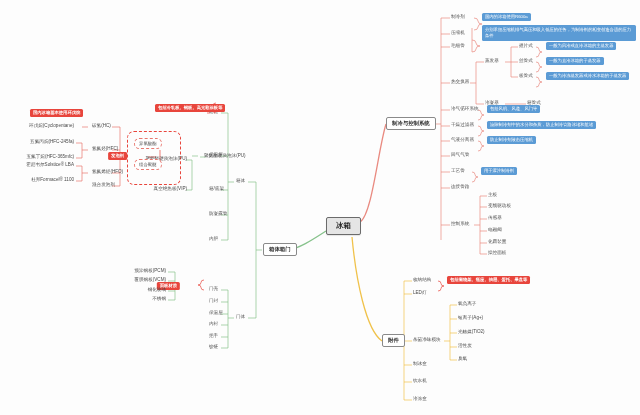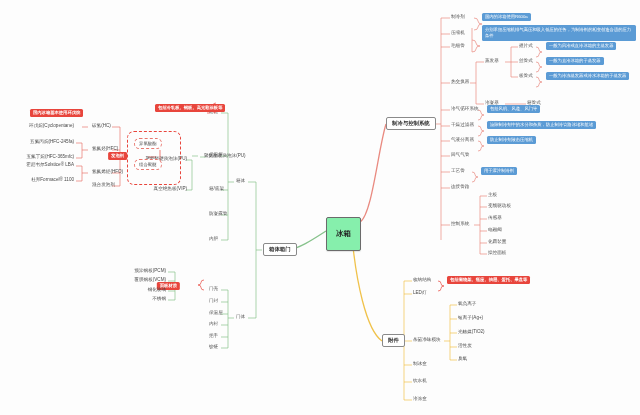--- a/index.html
+++ b/index.html
@@ -14,22 +14,22 @@
 
   .node{position:absolute;white-space:nowrap;line-height:1;}
 
   
   .txt{
     font-size:4.6px;color:#4a4a4a;
     transform-origin:left center;
   }
   
   .root{
-    border:1px solid #6b6b6b;background:#86efac;border-radius:2px;
-    padding:12px 9px;font-size:7.5px;color:#222;font-weight:bold;
+    border:1px solid #6b6b6b;background:#e5e5e5;border-radius:2px;
+    padding:4px 9px;font-size:7.5px;color:#222;font-weight:bold;
     box-shadow:0 1px 1px rgba(0,0,0,.10);
   }
   
   .main{
     border:1px solid #8a8a8a;background:#fff;border-radius:2px;
     padding:3px 5px;font-size:5.4px;color:#2a2a2a;font-weight:bold;
   }
   
   .red{
     background:#e8453c;color:#fff;border-radius:1.5px;

